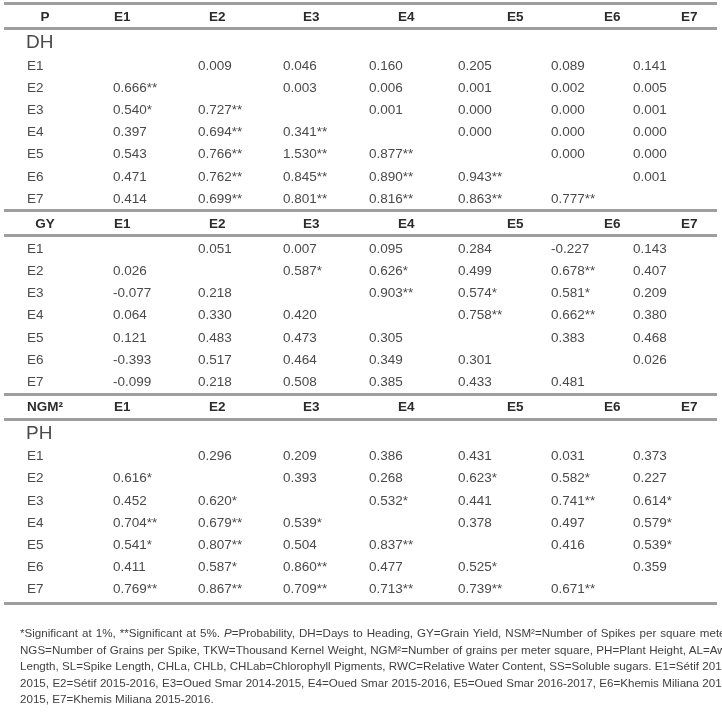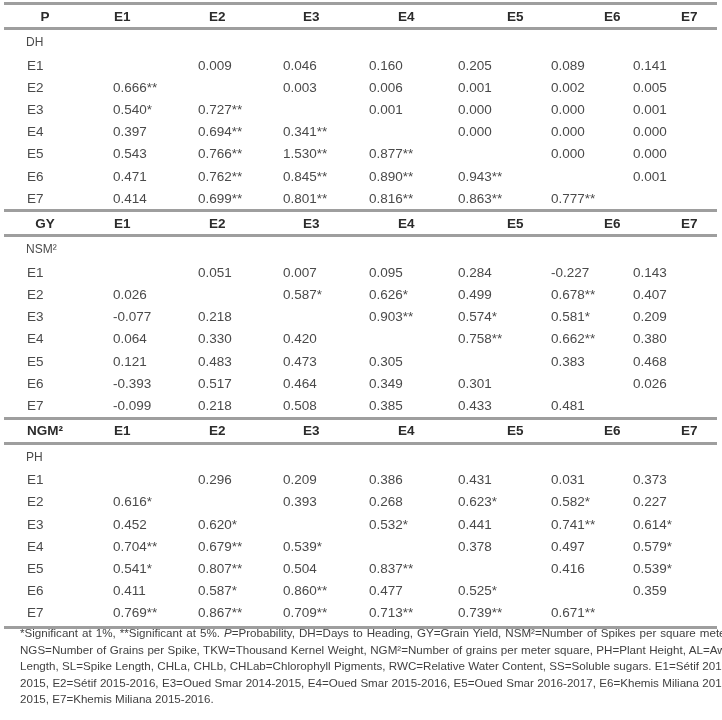--- a/index.html
+++ b/index.html
@@ -27,21 +27,21 @@
     .c6 { width: 82px; padding-left: 12px; }
     .c7 { width: 96px; padding-left: 12px; }
     .hdr .c1, .hdr .c2, .hdr .c3, .hdr .c4, .hdr .c5, .hdr .c6, .hdr .c7 { padding-left: 0; }
     .hdr .c1 { padding-left: 28px; }
     .hdr .c2 { padding-left: 36px; }
     .hdr .c3 { padding-left: 40px; }
     .hdr .c4 { padding-left: 46px; }
     .hdr .c5 { padding-left: 64px; }
     .hdr .c6 { padding-left: 65px; }
     .hdr .c7 { padding-left: 60px; }
-    .label-row { height: 24px; display: flex; align-items: center; font-size: 12px; color: #4a4a4a; }
+    .label-row { height: 24px; display: flex; align-items: center; font-size: 19px; color: #4a4a4a; }
     .label-row .c0 { padding-left: 22px; }
     .footnote {
       position: absolute; left: 20px; top: 625px; width: 712px;
       font-size: 11.6px; line-height: 16.5px; color: #3f3f3f; text-align: justify;
     }
     .footnote i { font-style: italic; }
   </style>
 </head>
 <body>
 
@@ -140,23 +140,20 @@
     <span class="c c0">GY</span>
     <span class="c c1">E1</span>
     <span class="c c2">E2</span>
     <span class="c c3">E3</span>
     <span class="c c4">E4</span>
     <span class="c c5">E5</span>
     <span class="c c6">E6</span>
     <span class="c c7">E7</span>
   </div>
   <div class="rule"></div>
-  <div class="label-row">
-    <span class="c c0">NSM²</span>
-  </div>
   <div id="sec1">
       <div class="row">
         <span class="c c0">E1</span>
         <span class="c c1"></span>
         <span class="c c2">0.051</span>
         <span class="c c3">0.007</span>
         <span class="c c4">0.095</span>
         <span class="c c5">0.284</span>
         <span class="c c6">-0.227</span>
         <span class="c c7">0.143</span>

